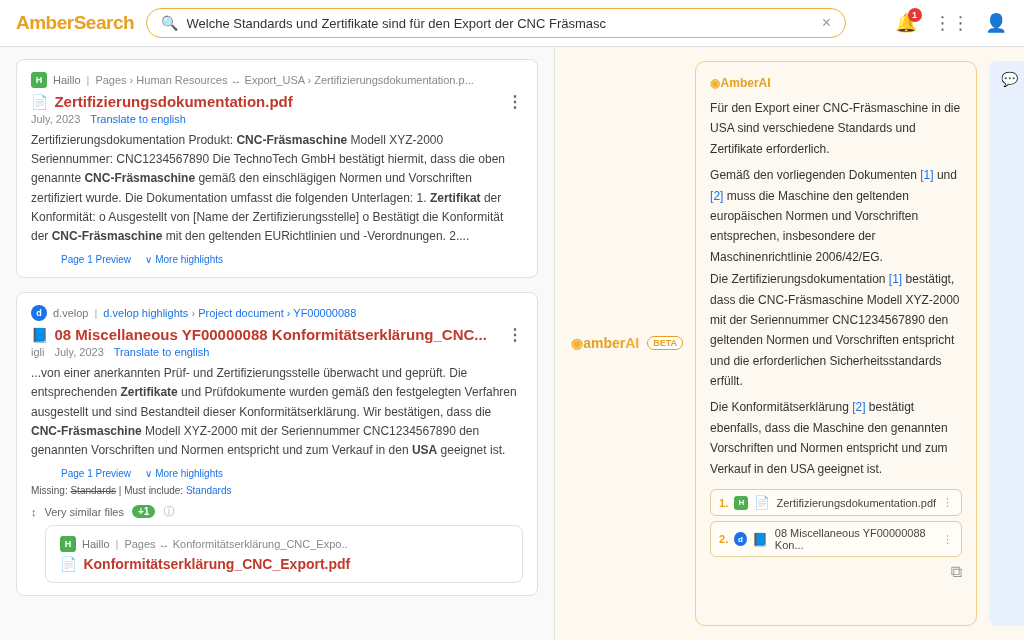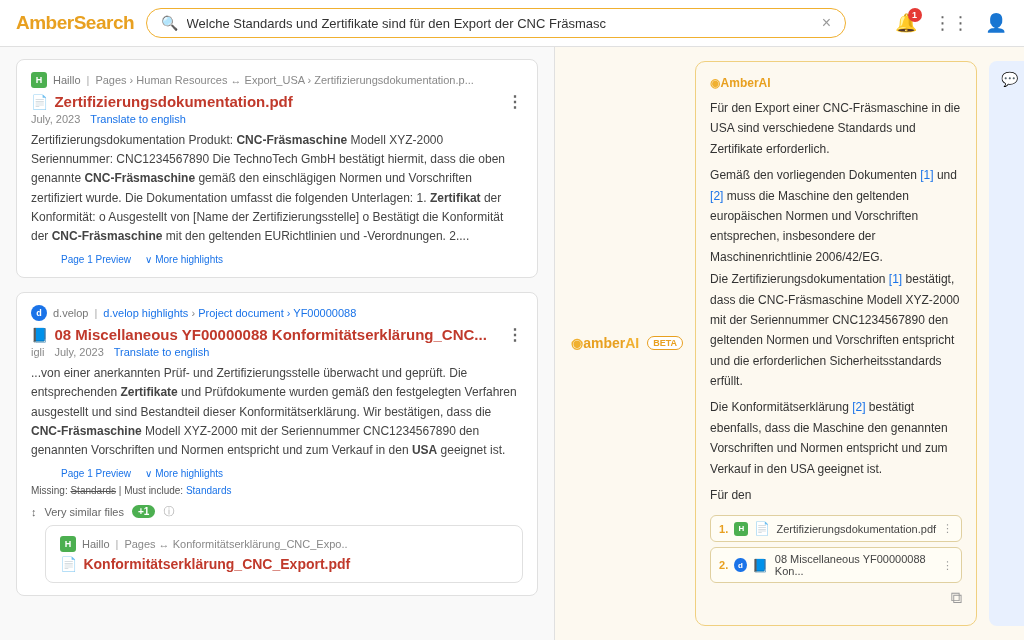--- a/index.html
+++ b/index.html
@@ -189,21 +189,20 @@
 
     <div class="ai-card">
       <div class="ai-source-label">
         <span style="color:#f0b030">◉</span><span>AmberAI</span>
       </div>
       <div class="ai-body">
         <p style="margin-bottom:6px">Für den Export einer CNC-Fräsmaschine in die USA sind verschiedene Standards und Zertifikate erforderlich.</p>
         <p style="margin-bottom:2px">Gemäß den vorliegenden Dokumenten <a class="ai-ref">[1]</a> und <a class="ai-ref">[2]</a> muss die Maschine den geltenden europäischen Normen und Vorschriften entsprechen, insbesondere der Maschinenrichtlinie 2006/42/EG.</p>
         <p style="margin-bottom:6px">Die Zertifizierungsdokumentation <a class="ai-ref">[1]</a> bestätigt, dass die CNC-Fräsmaschine Modell XYZ-2000 mit der Seriennummer CNC1234567890 den geltenden Normen und Vorschriften entspricht und die erforderlichen Sicherheitsstandards erfüllt.</p>
         <p style="margin-bottom:6px">Die Konformitätserklärung <a class="ai-ref">[2]</a> bestätigt ebenfalls, dass die Maschine den genannten Vorschriften und Normen entspricht und zum Verkauf in den USA geeignet ist.</p>
-        <p style="margin-bottom:8px">Für den</p>
       </div>
 
       <div class="ai-footer">
         <div class="ai-doc-ref">
           <span class="ref-num">1.</span>
           <span class="source-logo haillo-logo" style="width:14px;height:14px;font-size:8px">H</span>
           <span style="color:#c0392b;font-size:13px">📄</span>
           <span>Zertifizierungsdokumentation.pdf</span>
           <span class="more-dots">⋮</span>
         </div>

